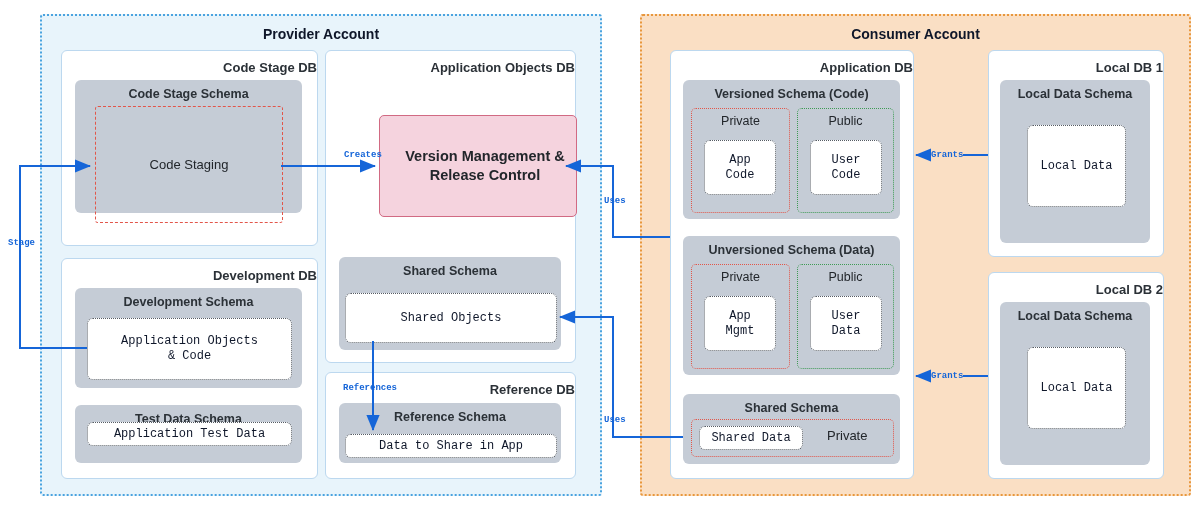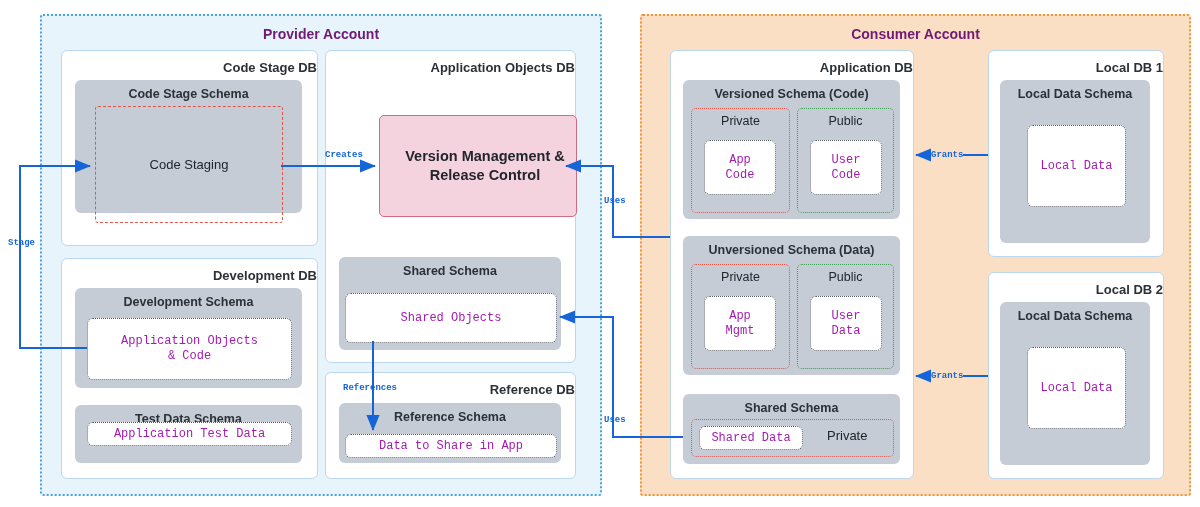--- a/index.html
+++ b/index.html
@@ -1,37 +1,37 @@
 <!DOCTYPE html>
 <html><head>
 <meta charset="utf-8">
 <style>
   html,body{margin:0;padding:0;background:#ffffff;}
   body{font-family:"Liberation Sans",sans-serif;}
   #stage{position:relative;width:1200px;height:507px;overflow:hidden;background:#fff;}
 
   .acct{position:absolute;border-radius:3px;}
   .acct-title{position:absolute;left:0;right:0;top:10px;text-align:center;
-    font-size:14px;font-weight:bold;color:#701a75;}
+    font-size:14px;font-weight:bold;color:#0f172a;}
   #provider-account{left:40px;top:14px;width:558px;height:478px;
     background:#e8f4fb;border:2px dotted #4aa3df;}
   #consumer-account{left:640px;top:14px;width:547px;height:478px;
     background:#fadfc4;border:2px dotted #e8973c;}
 
   .db{position:absolute;background:#ffffff;border:1.5px solid #bcd8ef;border-radius:6px;}
   .db-title{position:absolute;left:0;right:0;top:9px;text-align:right;
     font-size:13px;font-weight:bold;color:#2b3137;}
 
   .schema{position:absolute;background:#c5ccd6;border-radius:6px;}
   .schema-title{position:absolute;left:0;right:0;top:7px;text-align:center;
     font-size:12.5px;font-weight:bold;color:#2b3137;}
 
   .obj{position:absolute;background:#ffffff;border:1.5px dotted #555b63;border-radius:6px;
     display:flex;align-items:center;justify-content:center;text-align:center;
-    font-family:"Liberation Mono",monospace;font-size:12px;color:#a21caf;line-height:1.25;
+    font-family:"Liberation Mono",monospace;font-size:12px;color:#0f172a;line-height:1.25;
     white-space:pre-line;}
 
   .zone{position:absolute;border-radius:5px;}
   .zone.private{border:1.5px dotted #e2564a;}
   .zone.public{border:1.5px dotted #3f9b55;}
   .zone-title{position:absolute;left:0;right:0;top:5px;text-align:center;
     font-size:12.5px;color:#22262b;font-weight:normal;}
 
   .redbox{position:absolute;border:1.5px dashed #e2564a;border-radius:3px;background:transparent;
     display:flex;align-items:center;justify-content:center;font-size:13px;color:#22262b;}
@@ -175,20 +175,20 @@
 
       <path d="M373,341 L373,430"></path>
 
       <path d="M988,155 L916,155"></path>
 
       <path d="M988,376 L916,376"></path>
     </g>
   </svg>
 
   <div class="alabel" style="left:8px;top:238px;">Stage</div>
-  <div class="alabel" style="left:325px;top:150px;">Creates</div>
+  <div class="alabel" style="left:344px;top:150px;">Creates</div>
   <div class="alabel" style="left:604px;top:196px;">Uses</div>
   <div class="alabel" style="left:604px;top:415px;">Uses</div>
   <div class="alabel" style="left:343px;top:383px;">References</div>
   <div class="alabel" style="left:931px;top:150px;background:#fadfc4;">Grants</div>
   <div class="alabel" style="left:931px;top:371px;background:#fadfc4;">Grants</div>
 
 </div>
 
 </body></html>

